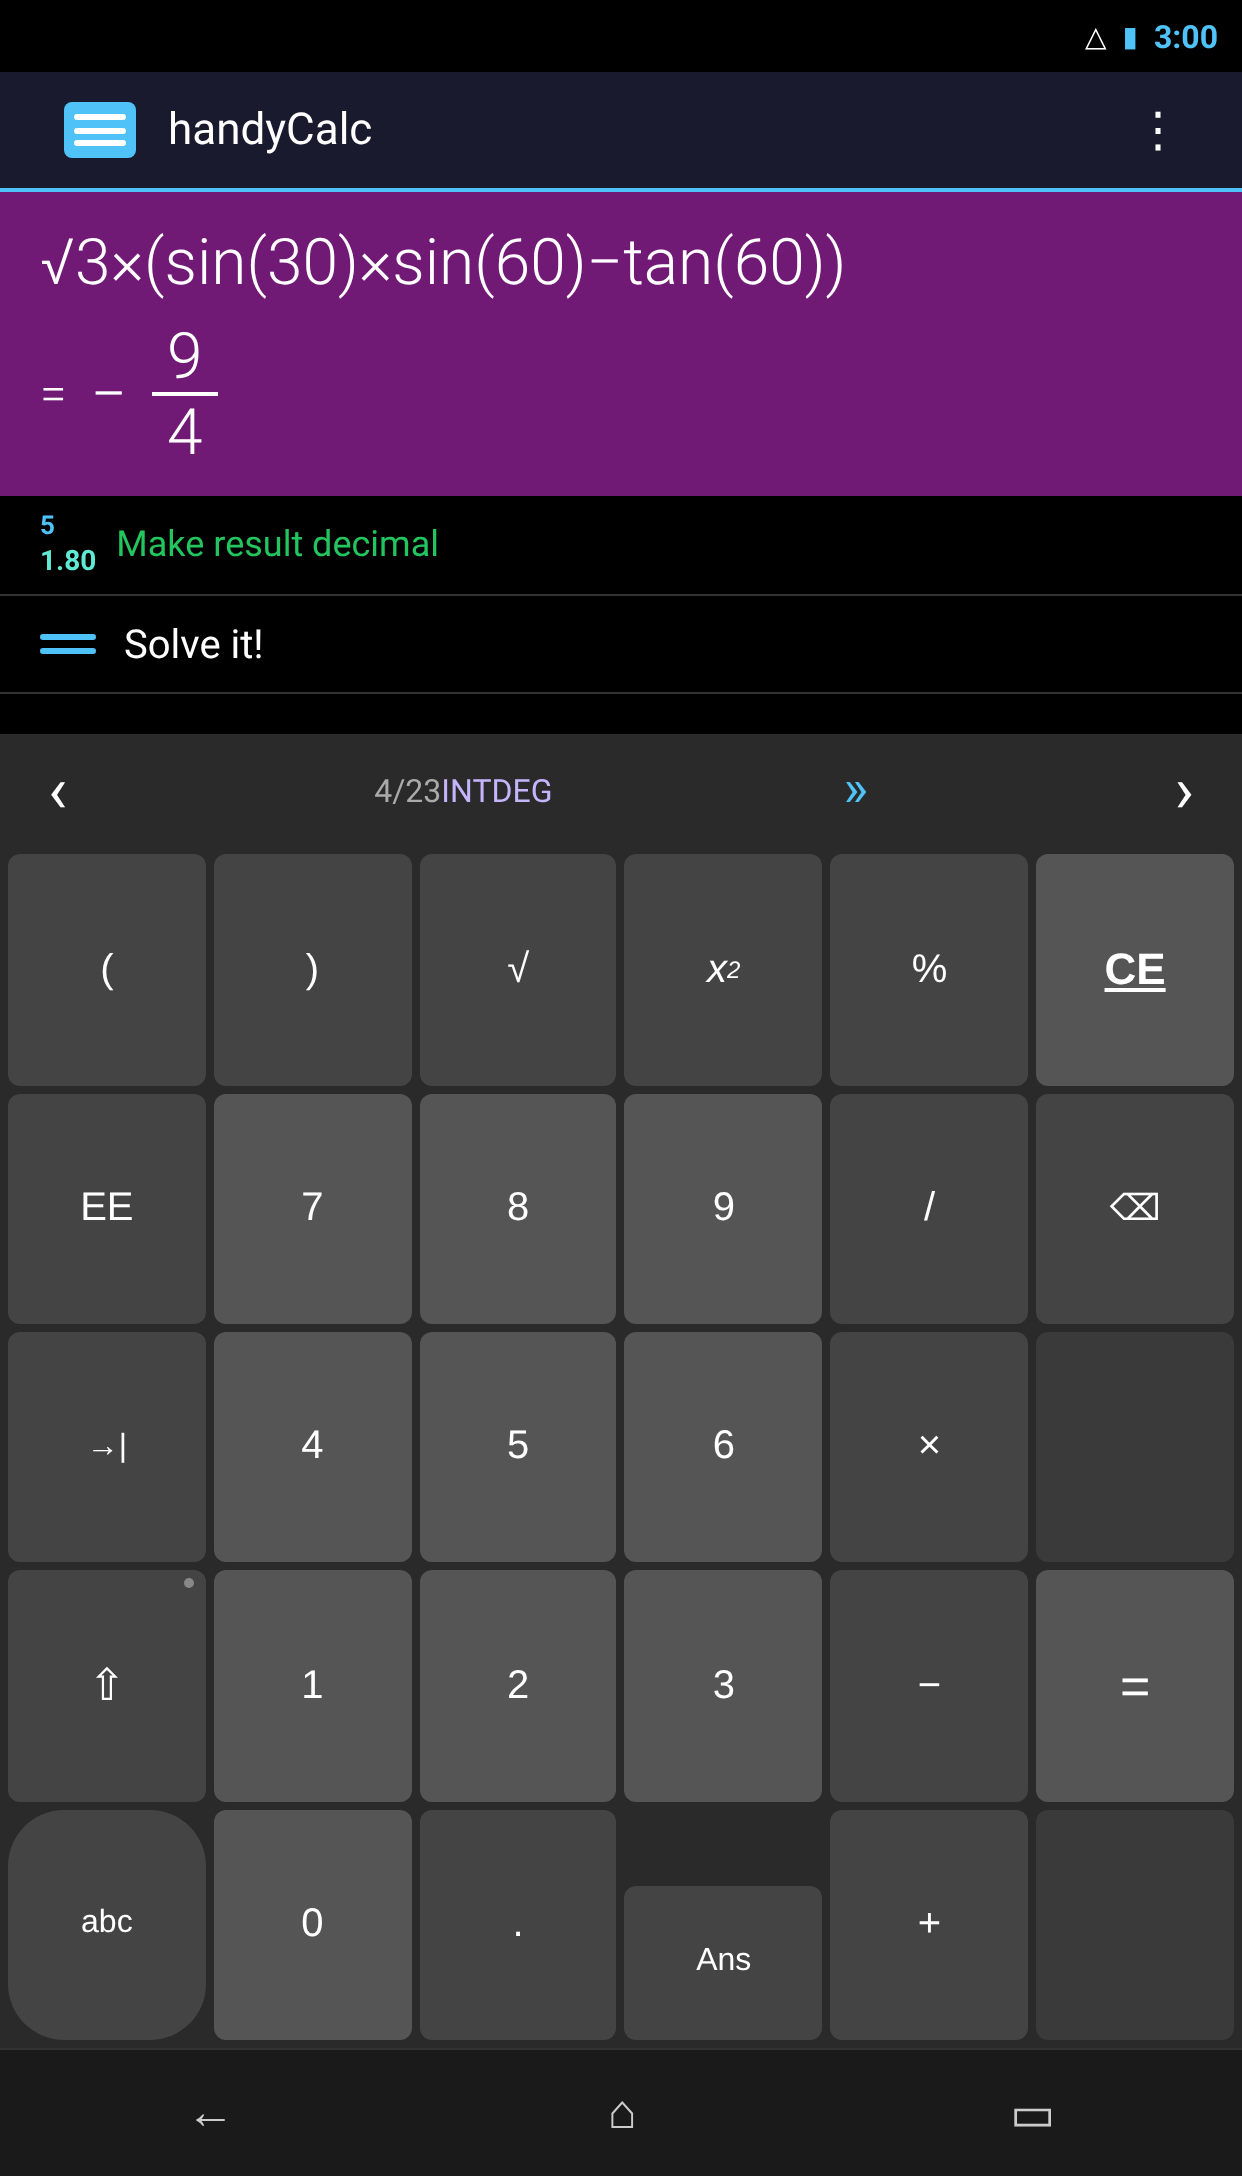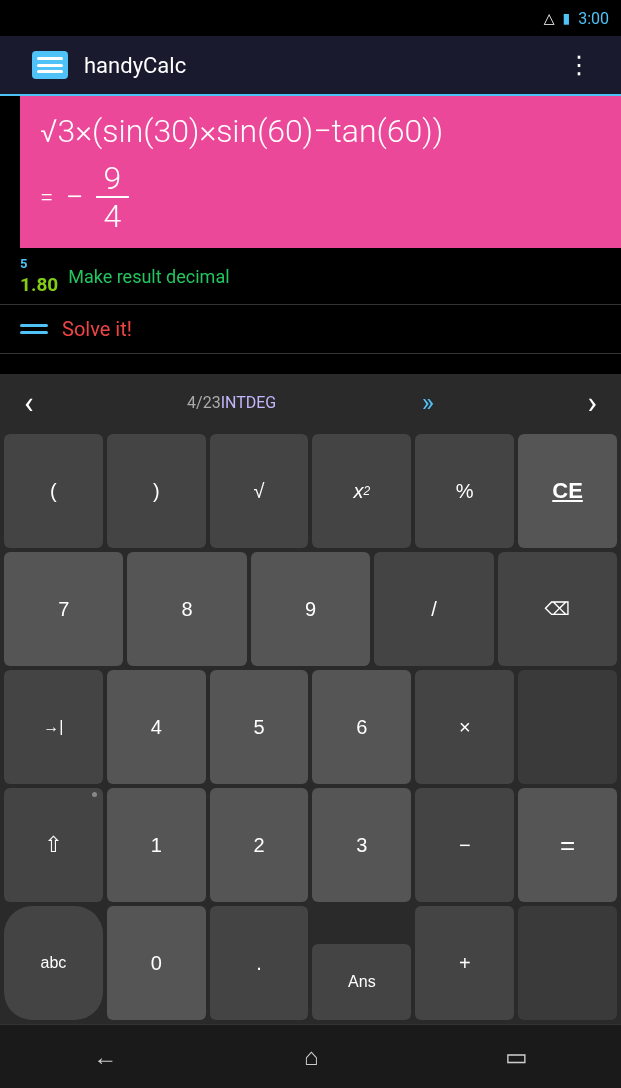--- a/index.html
+++ b/index.html
@@ -19,21 +19,21 @@
       height: 36px;
       display: flex;
       align-items: center;
       justify-content: flex-end;
       padding-right: 12px;
       gap: 8px;
     }
     .status-time {
       color: #4fc3f7;
       font-size: 16px;
-      font-weight: normal;
+      font-weight: bold;
     }
     .battery-icon {
       color: #4fc3f7;
       font-size: 14px;
     }
     .signal-icon {
       color: #fff;
       font-size: 14px;
     }
 
@@ -72,24 +72,23 @@
     }
     .more-icon {
       color: #fff;
       font-size: 24px;
       cursor: pointer;
       letter-spacing: -2px;
     }
 
     
     #display-area {
-      background: #ec4899;
+      background: #701a75;
       padding: 16px 5px 8px 20px;
       flex-shrink: 0;
-      margin-left: 20px;
     }
     .expression-line {
       color: #fff;
       font-size: 32px;
       font-weight: 300;
       line-height: 1.2;
       margin-bottom: 12px;
     }
     .result-line {
       color: #fff;
@@ -161,21 +160,21 @@
       flex-direction: column;
       gap: 4px;
     }
     .solve-line {
       width: 28px;
       height: 3px;
       background: #4fc3f7;
       border-radius: 2px;
     }
     .solve-text {
-      color: #ef4444;
+      color: #ffffff;
       font-size: 20px;
     }
 
     
     #spacer {
       background: #000;
       height: 20px;
       flex-shrink: 0;
     }
 
@@ -315,21 +314,21 @@
     <div class="result-fraction">
       <div class="fraction-num">9</div>
       <div class="fraction-den">4</div>
     </div>
   </div>
 </div>
 
 <div id="hint-row">
   <div class="hint-decimal-icon">
     <span class="hint-label-small" style="color:#4fc3f7;font-size:13px;font-weight:bold;">5</span>
-    <span class="hint-label-big" style="color:#84cc16;font-size:19px;font-weight:bold;">1.80</span>
+    <span class="hint-label-big" style="color:#5eead4;font-size:14px;font-weight:bold;">1.80</span>
   </div>
   <span class="hint-text">Make result decimal</span>
 </div>
 
 <div id="solve-row">
   <div class="solve-icon">
     <div class="solve-line"></div>
     <div class="solve-line"></div>
   </div>
   <span class="solve-text">Solve it!</span>
@@ -353,20 +352,21 @@
   <div class="key-row">
     <button class="key dark">(</button>
     <button class="key dark">)</button>
     <button class="key dark">√</button>
     <button class="key dark" style="font-style:italic;">x<sup>2</sup></button>
     <button class="key dark">%</button>
     <button class="key ce-key">CE</button>
   </div>
 
   <div class="key-row">
+    <button class="key dark">EE</button>
     <button class="key">7</button>
     <button class="key">8</button>
     <button class="key">9</button>
     <button class="key dark">/</button>
     <button class="key dark backspace-key" style="font-size:18px;">⌫</button>
   </div>
 
   <div class="key-row">
     <button class="key dark" style="font-size:16px;">→|</button>
     <button class="key">4</button>

